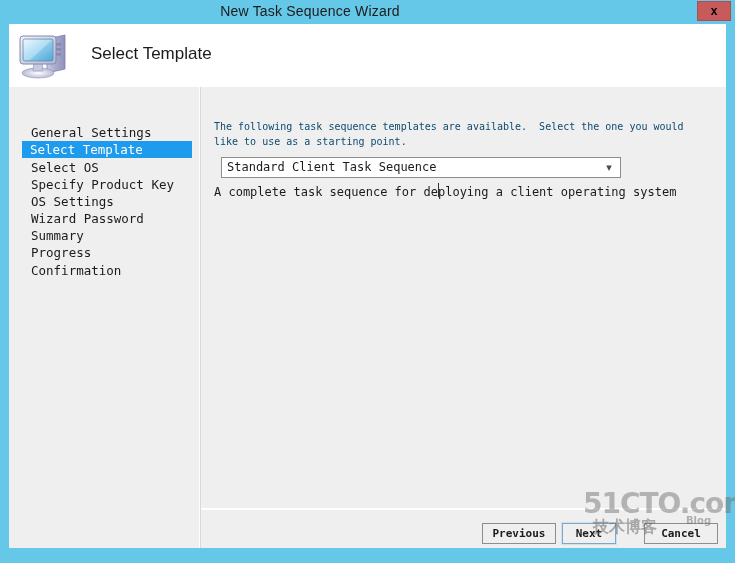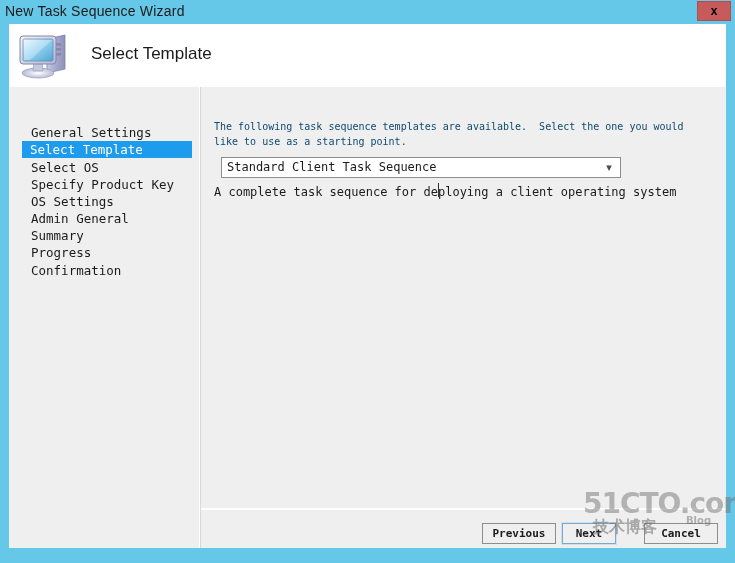--- a/index.html
+++ b/index.html
@@ -26,25 +26,25 @@
   
   #titlebar {
     position: absolute;
     left: 0; top: 0;
     width: 735px;
     height: 22px;
     background: #66c8e8;
   }
   #title-text {
     position: absolute;
-    left: 5px; top: 0;
+    left: 12px; top: 0;
     width: 596px;
     height: 22px;
     line-height: 22px;
-    text-align: left;
+    text-align: center;
     font-family: "Liberation Sans", sans-serif;
     font-size: 14px;
     color: #1b1b1b;
     letter-spacing: 0.2px;
   }
   #close-button {
     position: absolute;
     right: 4px;
     top: 1px;
     width: 34px;
@@ -356,21 +356,21 @@
   </div>
 
   <div id="panel">
 
     <div id="sidebar">
       <div class="nav-item" style="top:37px">General Settings</div>
       <div class="nav-item selected" style="top:54px">Select Template</div>
       <div class="nav-item" style="top:72px">Select OS</div>
       <div class="nav-item" style="top:89px">Specify Product Key</div>
       <div class="nav-item" style="top:106px">OS Settings</div>
-      <div class="nav-item" style="top:123px">Admin General</div>
+      <div class="nav-item" style="top:123px">Wizard Password</div>
       <div class="nav-item" style="top:140px">Summary</div>
       <div class="nav-item" style="top:157px">Progress</div>
       <div class="nav-item" style="top:175px">Confirmation</div>
     </div>
     <div id="sidebar-divider"></div>
     <div id="sidebar-divider2"></div>
 
     <div id="content">
       <div id="intro-text">The following task sequence templates are available.  Select the one you would
 like to use as a starting point.</div>

